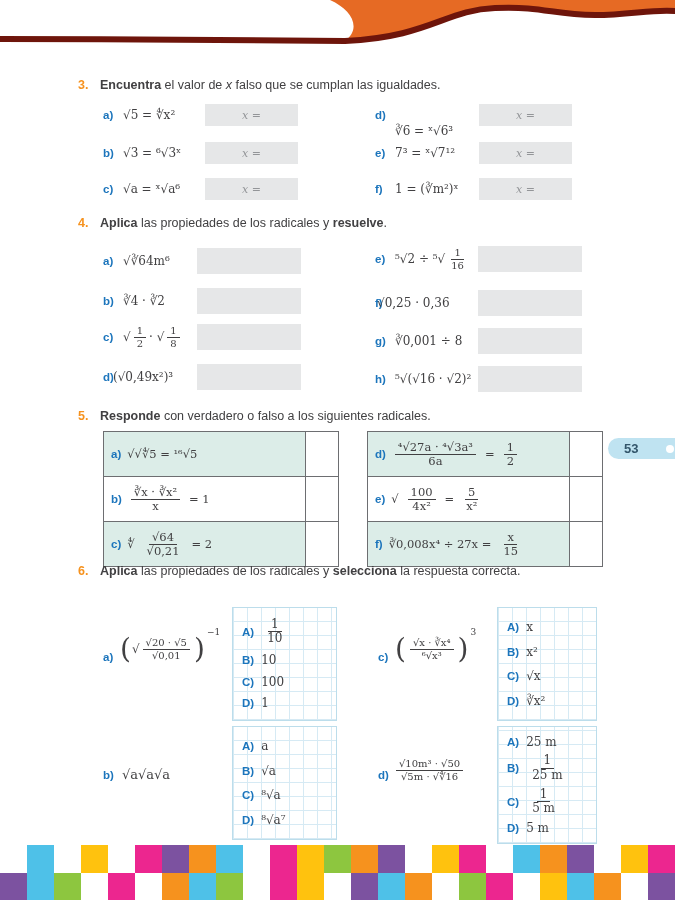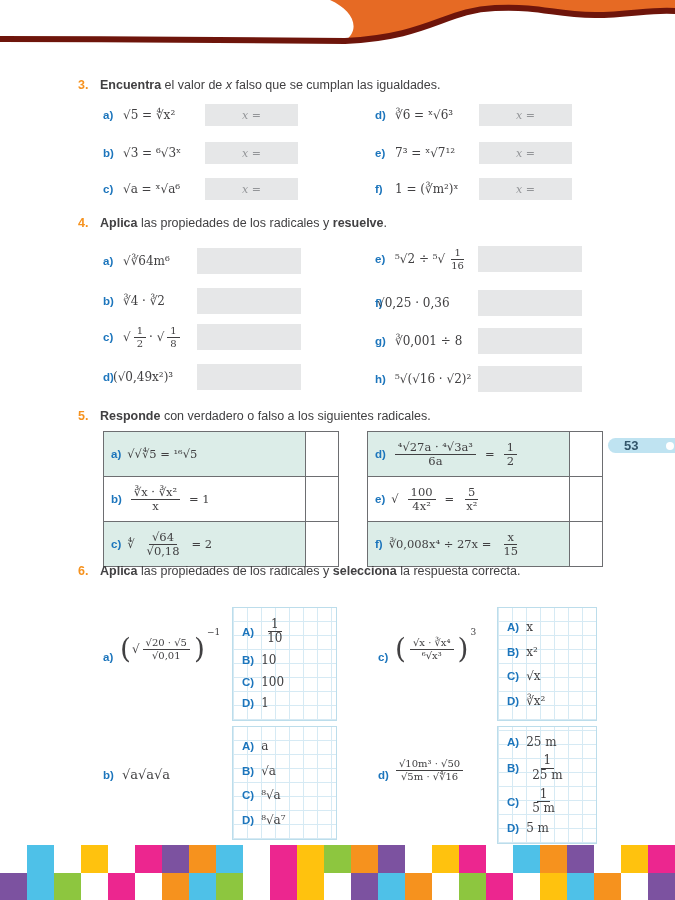--- a/index.html
+++ b/index.html
@@ -28,21 +28,21 @@
   .exp{font-size:9px;align-self:flex-start;margin-top:7px;margin-left:1px}
   
   .vf{position:absolute;border:1px solid #6D6E71;display:grid;grid-template-columns:202px 32px;background:#fff}
   .vf-f{border-bottom:1px solid #6D6E71;border-right:1px solid #6D6E71;height:44px;display:flex;align-items:center;gap:6px;padding:0 7px}
   .vf-ans{border-bottom:1px solid #6D6E71;height:44px;background:#fff}
   .vf .nb{border-bottom:none}
   .teal{background:#DCEDE8}
   .vf .frm{font-size:11.5px}
   .vf .lbl2{color:#1C75BC;font-weight:700;font-size:11.5px;font-family:"Liberation Sans",sans-serif}
   
-  .badge{position:absolute;right:0;top:438px;width:67px;height:15px;background:#BFE3F1;border-radius:14px 0 0 14px;
+  .badge{position:absolute;right:0;top:438px;width:67px;height:21px;background:#BFE3F1;border-radius:14px 0 0 14px;
          display:flex;align-items:center;padding-left:16px;gap:28px;box-sizing:border-box}
   .badge .num{font-weight:700;font-size:13px;color:#33566B}
   .badge .dot{width:8px;height:8px;border-radius:50%;background:#ffffff}
   
   .opt{position:absolute;border:1px solid #BCDDEB;background-color:#fff;
        background-image:repeating-linear-gradient(0deg,#D6EAF4 0 1px,transparent 1px 14px),
                         repeating-linear-gradient(90deg,#D6EAF4 0 1px,transparent 1px 14px);
        display:flex;flex-direction:column;justify-content:space-evenly;padding:2px 0 2px 9px;box-sizing:border-box}
   .orow{display:flex;align-items:center;gap:7px}
   .okey{color:#1C75BC;font-weight:700;font-size:11.5px}
@@ -78,21 +78,21 @@
       <span class="xeq">x =</span>
     </div>
 
   <span class="lbl" style="left:103px;top:178px">c)</span>
   <span class="frm frma" style="left:123px;top:178px">√a = ˣ√a⁶</span>
   <div class="ansbox" style="left:205px;top:178px;width:93px;height:22px">
       <span class="xeq">x =</span>
     </div>
 
   <span class="lbl" style="left:375px;top:104px">d)</span>
-  <span class="frm frma" style="left:395px;top:104px">∛6 = ˣ√6³</span>
+  <span class="frm frma" style="left:395px;top:120px">∛6 = ˣ√6³</span>
   <div class="ansbox" style="left:479px;top:104px;width:93px;height:22px">
       <span class="xeq">x =</span>
     </div>
 
   <span class="lbl" style="left:375px;top:142px">e)</span>
   <span class="frm frma" style="left:395px;top:142px">7³ = ˣ√7¹²</span>
   <div class="ansbox" style="left:479px;top:142px;width:93px;height:22px">
       <span class="xeq">x =</span>
     </div>
 
@@ -172,21 +172,21 @@
           <span class="fd">x</span>
         </span>
       <span class="frm">= 1</span>
     </div>
     <div class="vf-ans"></div>
     <div class="vf-f teal nb">
       <span class="lbl2">c)</span>
       <span class="frm">∜</span>
       <span class="frm frac sm">
           <span class="fn">√64</span>
-          <span class="fd">√0,18</span>
+          <span class="fd">√0,21</span>
         </span>
       <span class="frm">= 2</span>
     </div>
     <div class="vf-ans nb"></div>
   </div>
 
   <div class="vf" style="left:367px;top:431px">
     <div class="vf-f teal">
       <span class="lbl2">d)</span>
       <span class="frm frac sm">

